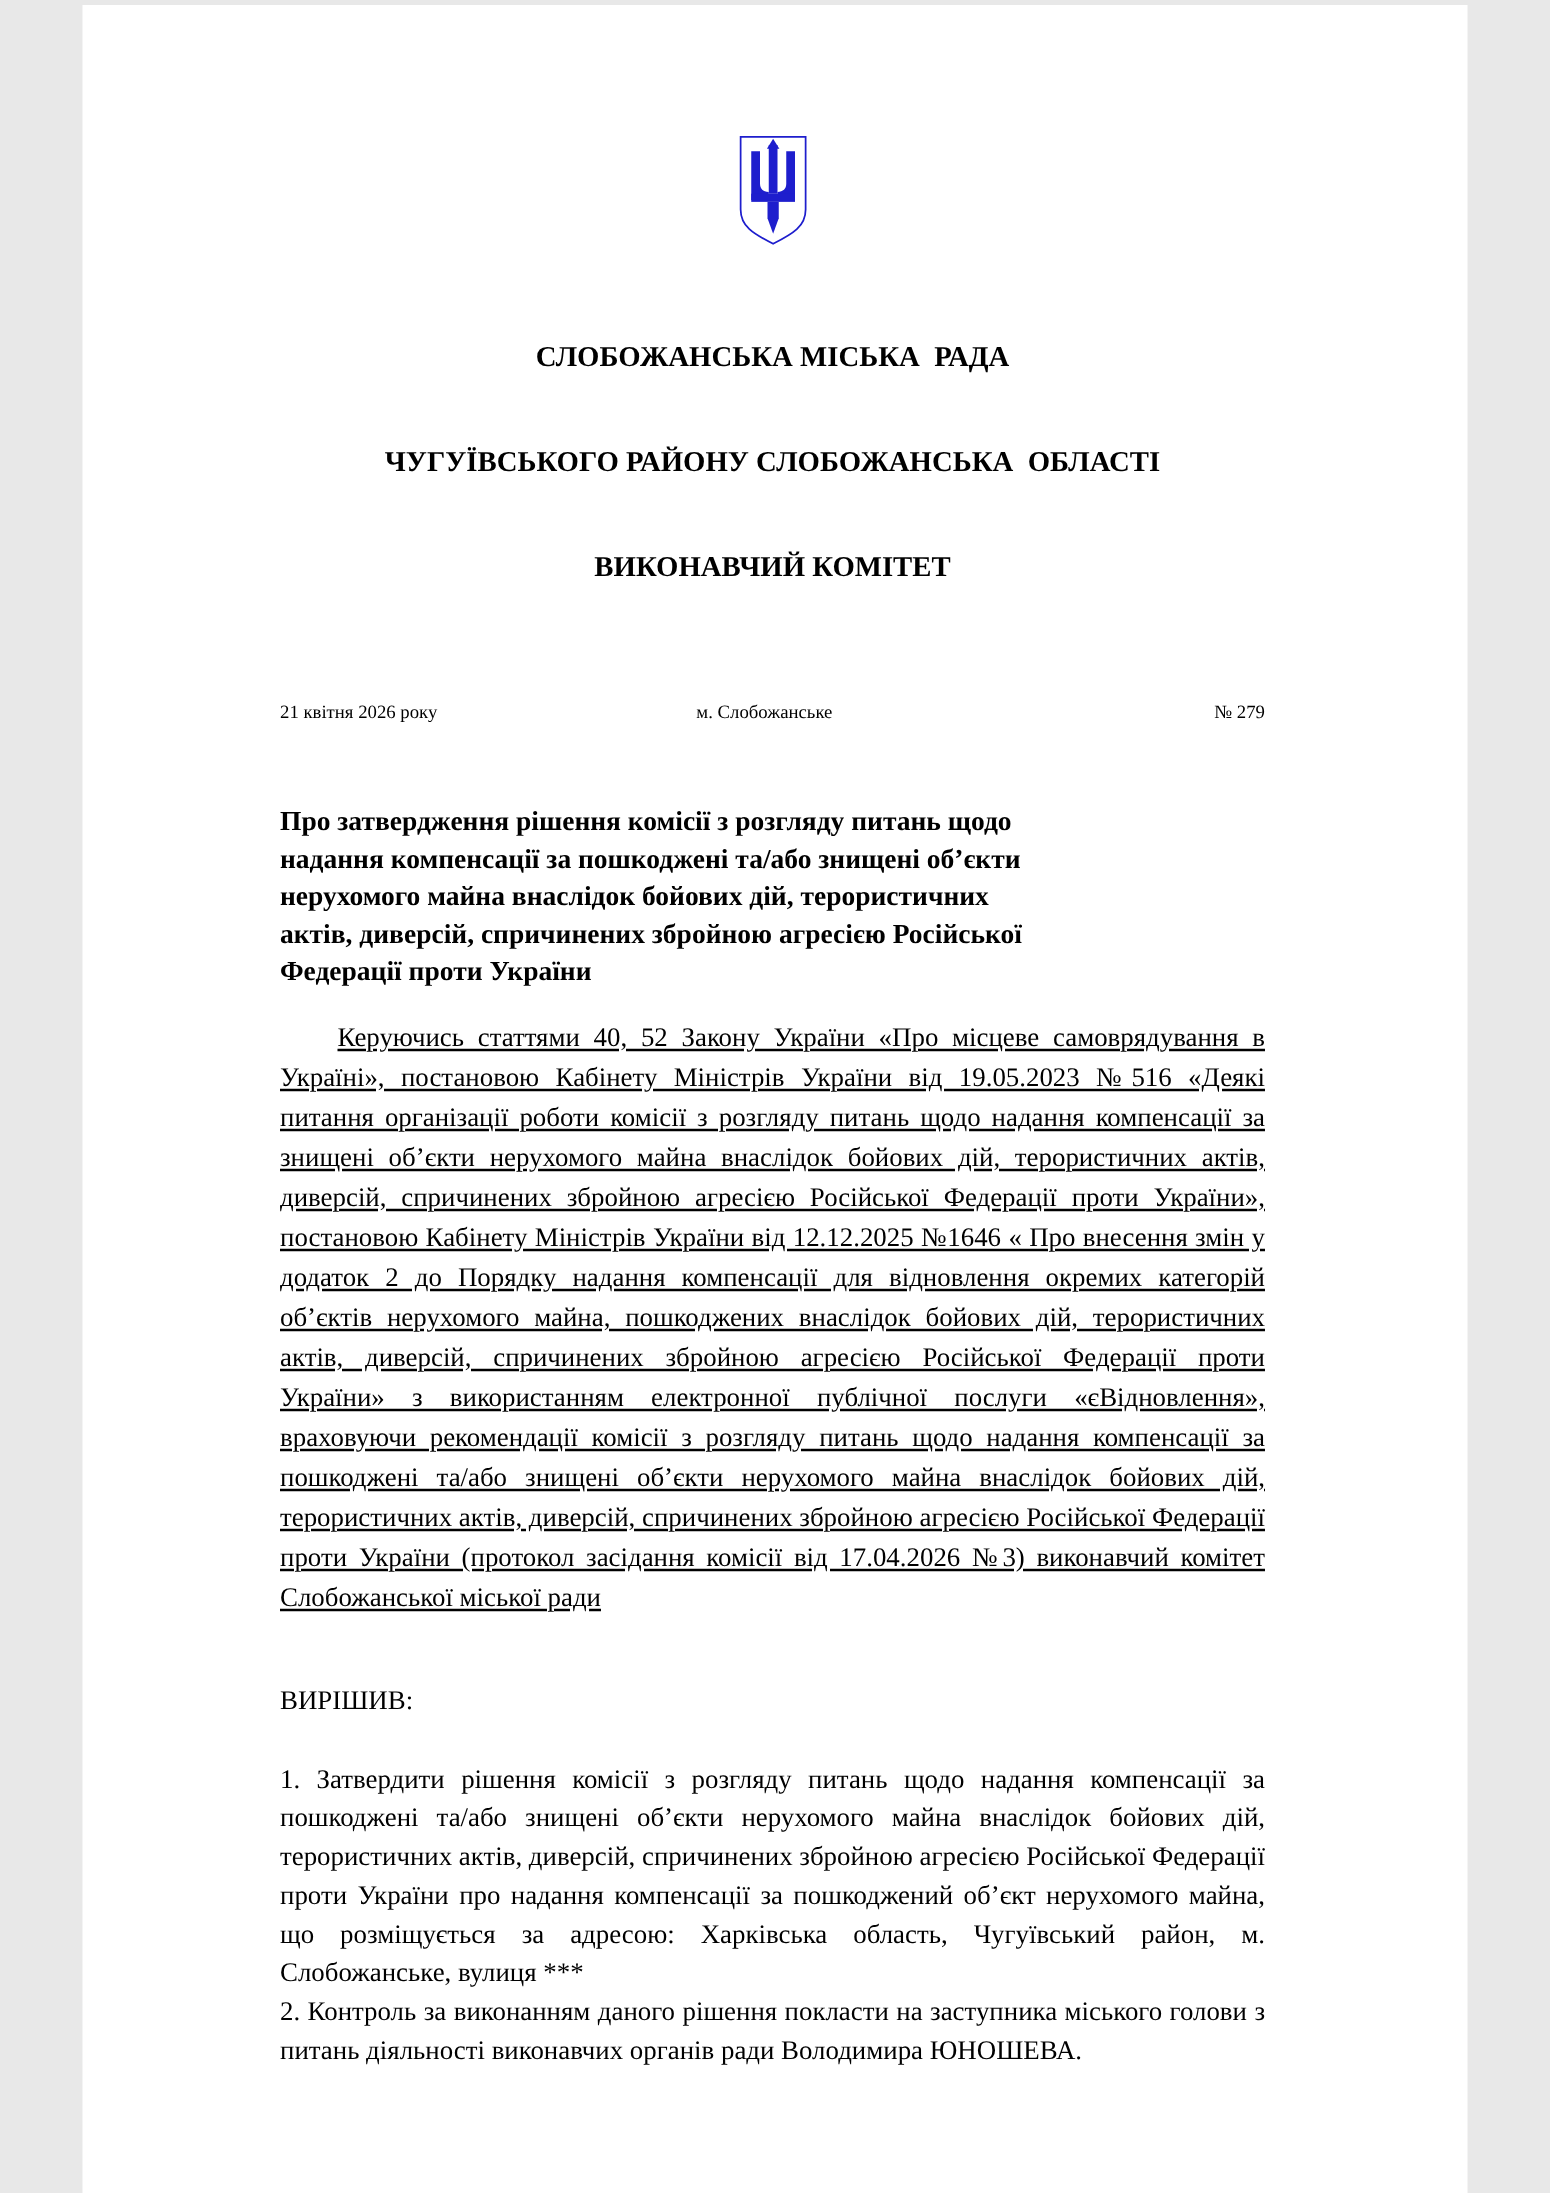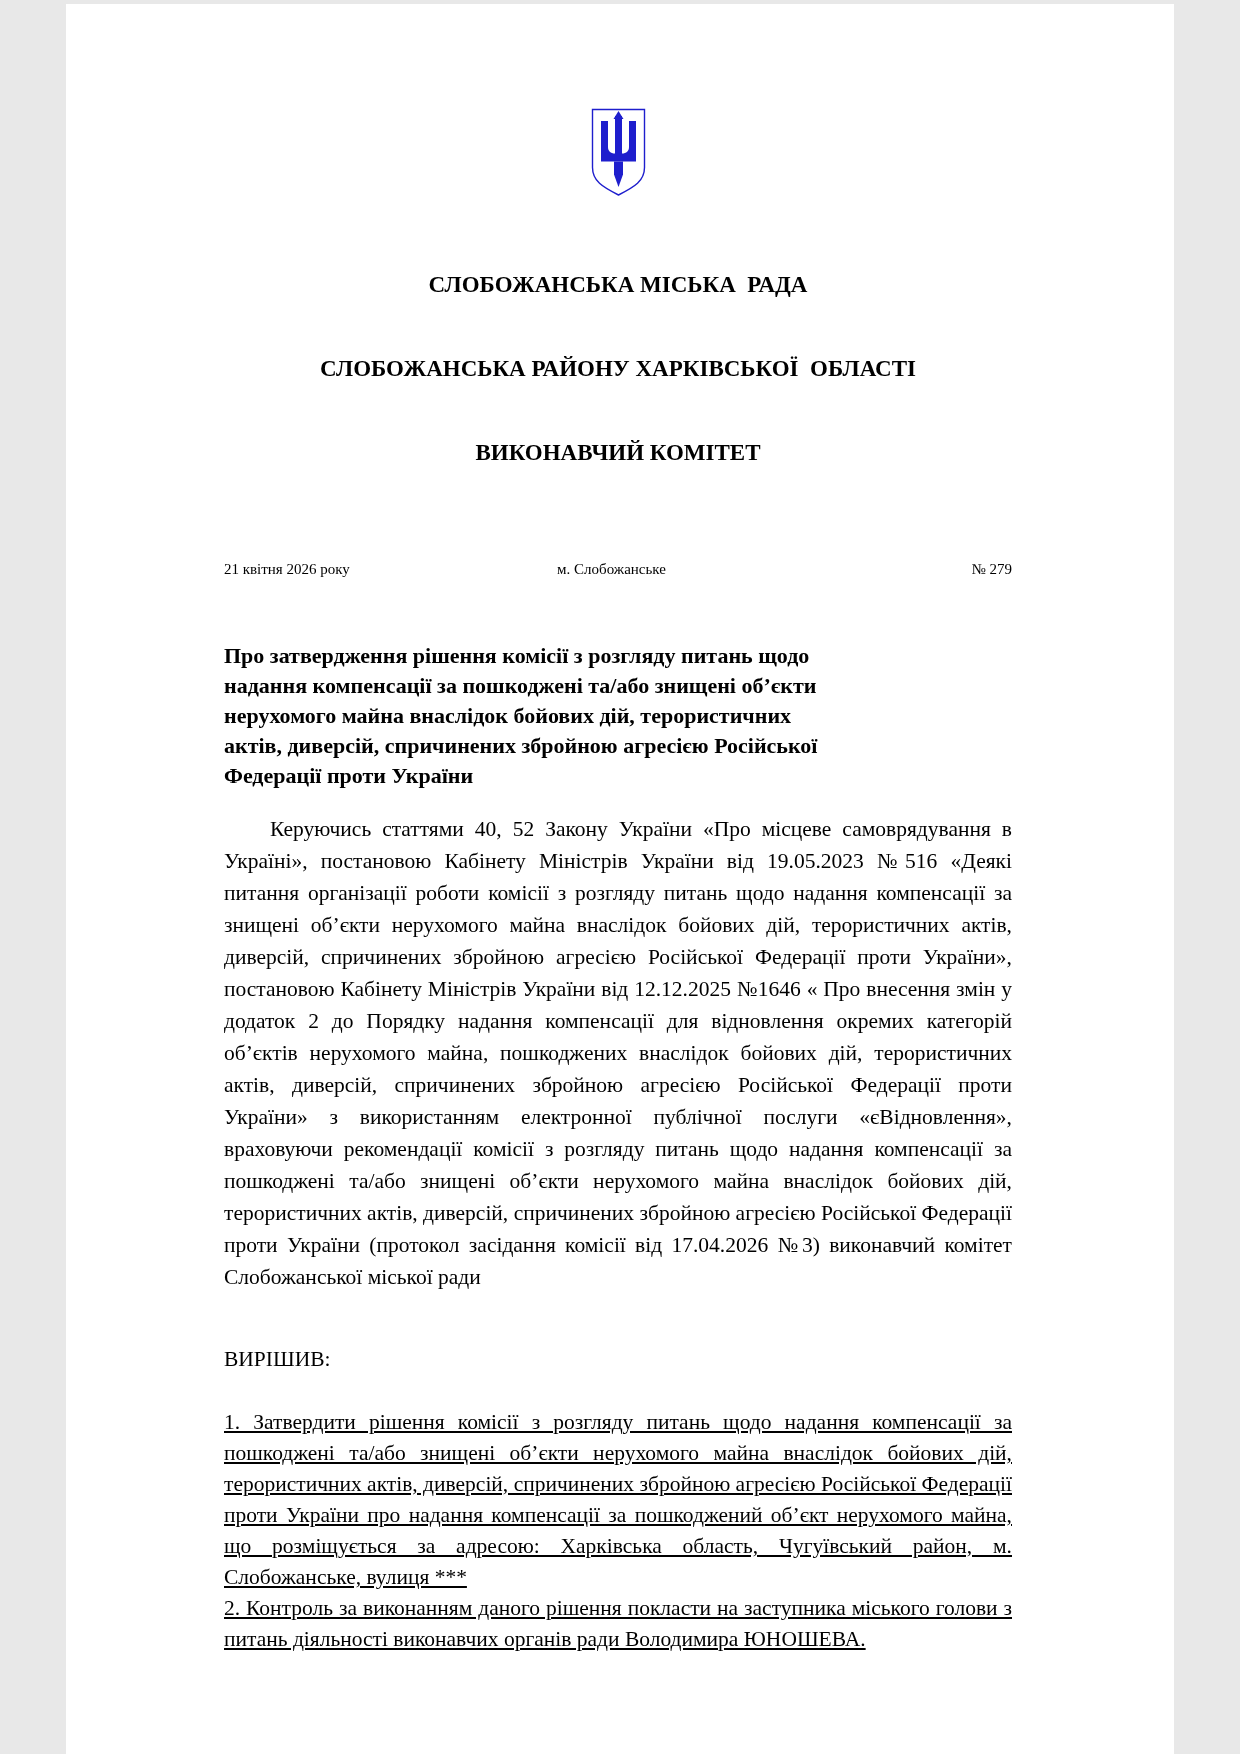--- a/index.html
+++ b/index.html
@@ -54,34 +54,34 @@
     font-size: 22px;
     line-height: 30px;
     text-align: left;
   }
   .preamble {
     margin-top: 22px;
     font-size: 21.5px;
     line-height: 32px;
     text-align: justify;
     text-indent: 46px;
+    text-decoration: underline;
   }
   .resolved-label {
     margin-top: 52px;
     font-size: 21.5px;
     line-height: 28px;
   }
   .items {
     margin-top: 34px;
   }
   .item {
     font-size: 21.5px;
     line-height: 31px;
     text-align: justify;
-    text-decoration: underline;
   }
   .signature-row {
     margin-top: 102px;
     display: flex;
     justify-content: space-between;
     font-size: 21.5px;
     line-height: 28px;
     text-align: center;
   }
 </style>
@@ -102,21 +102,21 @@
             <path d="M46,14 h-7 v26 c0,4 -2.5,6.5 -7,6.5 v6.5 h14 z"></path>
             <rect x="11" y="48" width="35" height="6.5"></rect>
             <path d="M24,54.5 h9 v13 l-4.5,12.5 l-4.5,-12.5 z"></path>
           </g>
         </svg>
       </span>
     </div>
 
     <div class="header-block">
       <div>СЛОБОЖАНСЬКА МІСЬКА  РАДА</div>
-      <div>СЛОБОЖАНСЬКА РАЙОНУ ХАРКІВСЬКОЇ  ОБЛАСТІ</div>
+      <div>ЧУГУЇВСЬКОГО РАЙОНУ СЛОБОЖАНСЬКА  ОБЛАСТІ</div>
       <div>ВИКОНАВЧИЙ КОМІТЕТ</div>
     </div>
 
 
     <div class="meta-row">
       <span class="meta-date">21 квітня 2026 року</span>
       <span class="meta-place">м. Слобожанське</span>
       <span class="meta-number">№ 279</span>
     </div>
 

